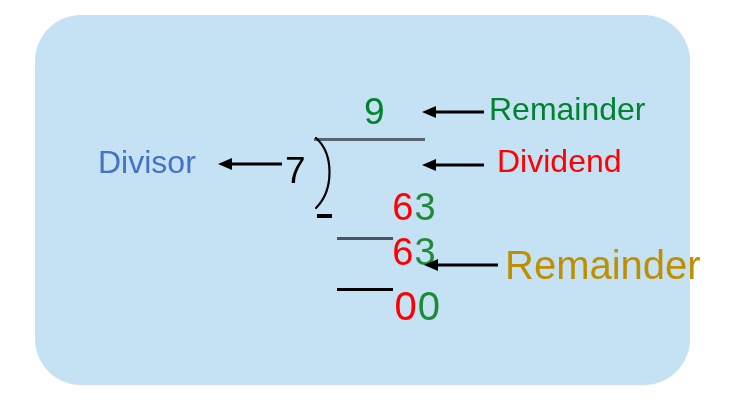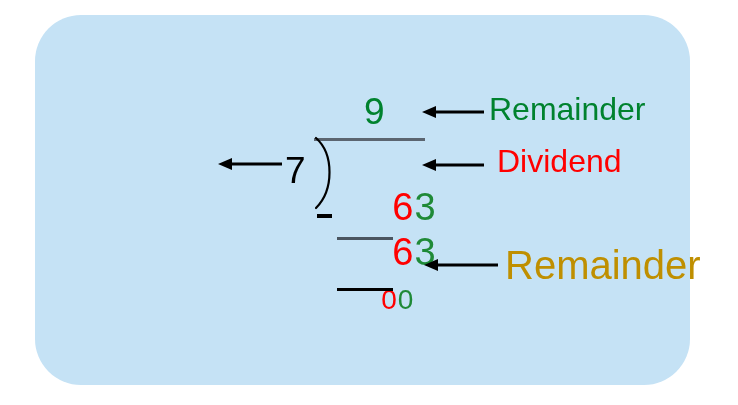--- a/index.html
+++ b/index.html
@@ -130,22 +130,22 @@
     left: 337px;
     top: 288px;
     width: 56px;
     height: 3px;
     background: #000000;
   }
 
   
   #remainder-number {
     left: 346px;
-    top: 258px;
-    font-size: 28px;
+    top: 246px;
+    font-size: 40px;
     letter-spacing: 1px;
   }
   #remainder-number .r-tens { color: #ff0000; }
   #remainder-number .r-ones { color: #1f8a37; }
 
   
   #label-divisor {
     left: 98px;
     top: 146px;
     font-size: 32px;
@@ -208,20 +208,21 @@
   </div>
 
   <div id="divisor-digit" class="t">7</div>
 
   <div class="arrow" id="arrow-divisor">
     <svg width="64" height="18" viewBox="0 0 64 18" xmlns="http://www.w3.org/2000/svg">
       <line x1="12" y1="9" x2="64" y2="9" stroke="#000000" stroke-width="3"></line>
       <polygon points="0,9 14,3 14,15" fill="#000000"></polygon>
     </svg>
   </div>
+  <div id="label-divisor" class="t">Divisor</div>
 
   <div id="dividend-number" class="t">
     <span class="d-tens">6</span><span class="d-ones">3</span>
   </div>
 
   <div class="arrow" id="arrow-dividend">
     <svg width="62" height="18" viewBox="0 0 62 18" xmlns="http://www.w3.org/2000/svg">
       <line x1="12" y1="9" x2="62" y2="9" stroke="#000000" stroke-width="3"></line>
       <polygon points="0,9 14,3 14,15" fill="#000000"></polygon>
     </svg>

